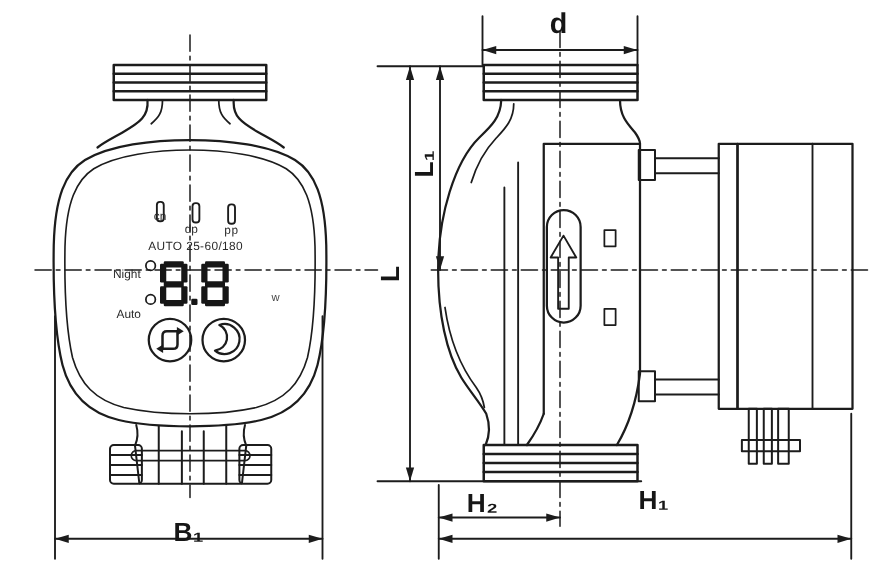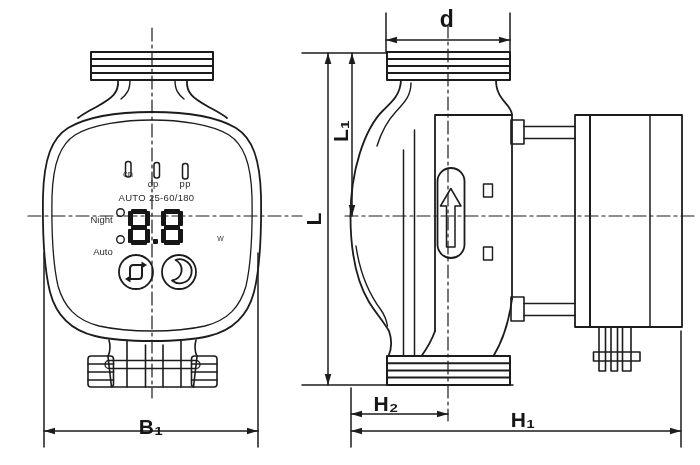--- a/index.html
+++ b/index.html
@@ -228,15 +228,15 @@
         <i class="s-g"></i>
       </span>
     </div>
   <span class="lbl ctr tiny" style="left:220.5px;top:237.5px;">w</span>
 
   <span class="lbl ctr dim dim-d" style="left:447px;top:19px;">d</span>
   <span class="lbl rot dim" style="left:313px;top:219px;">L</span>
   <span class="lbl rot dim" style="left:340px;top:131px;">L₁</span>
   <span class="lbl ctr dim" style="left:151px;top:426px;">B₁</span>
   <span class="lbl ctr dim" style="left:386px;top:403px;">H₂</span>
-  <span class="lbl ctr dim" style="left:523px;top:419px;">H₁</span>
+  <span class="lbl ctr dim" style="left:523px;top:401px;">H₁</span>
 
 </div>
 
 </body></html>

